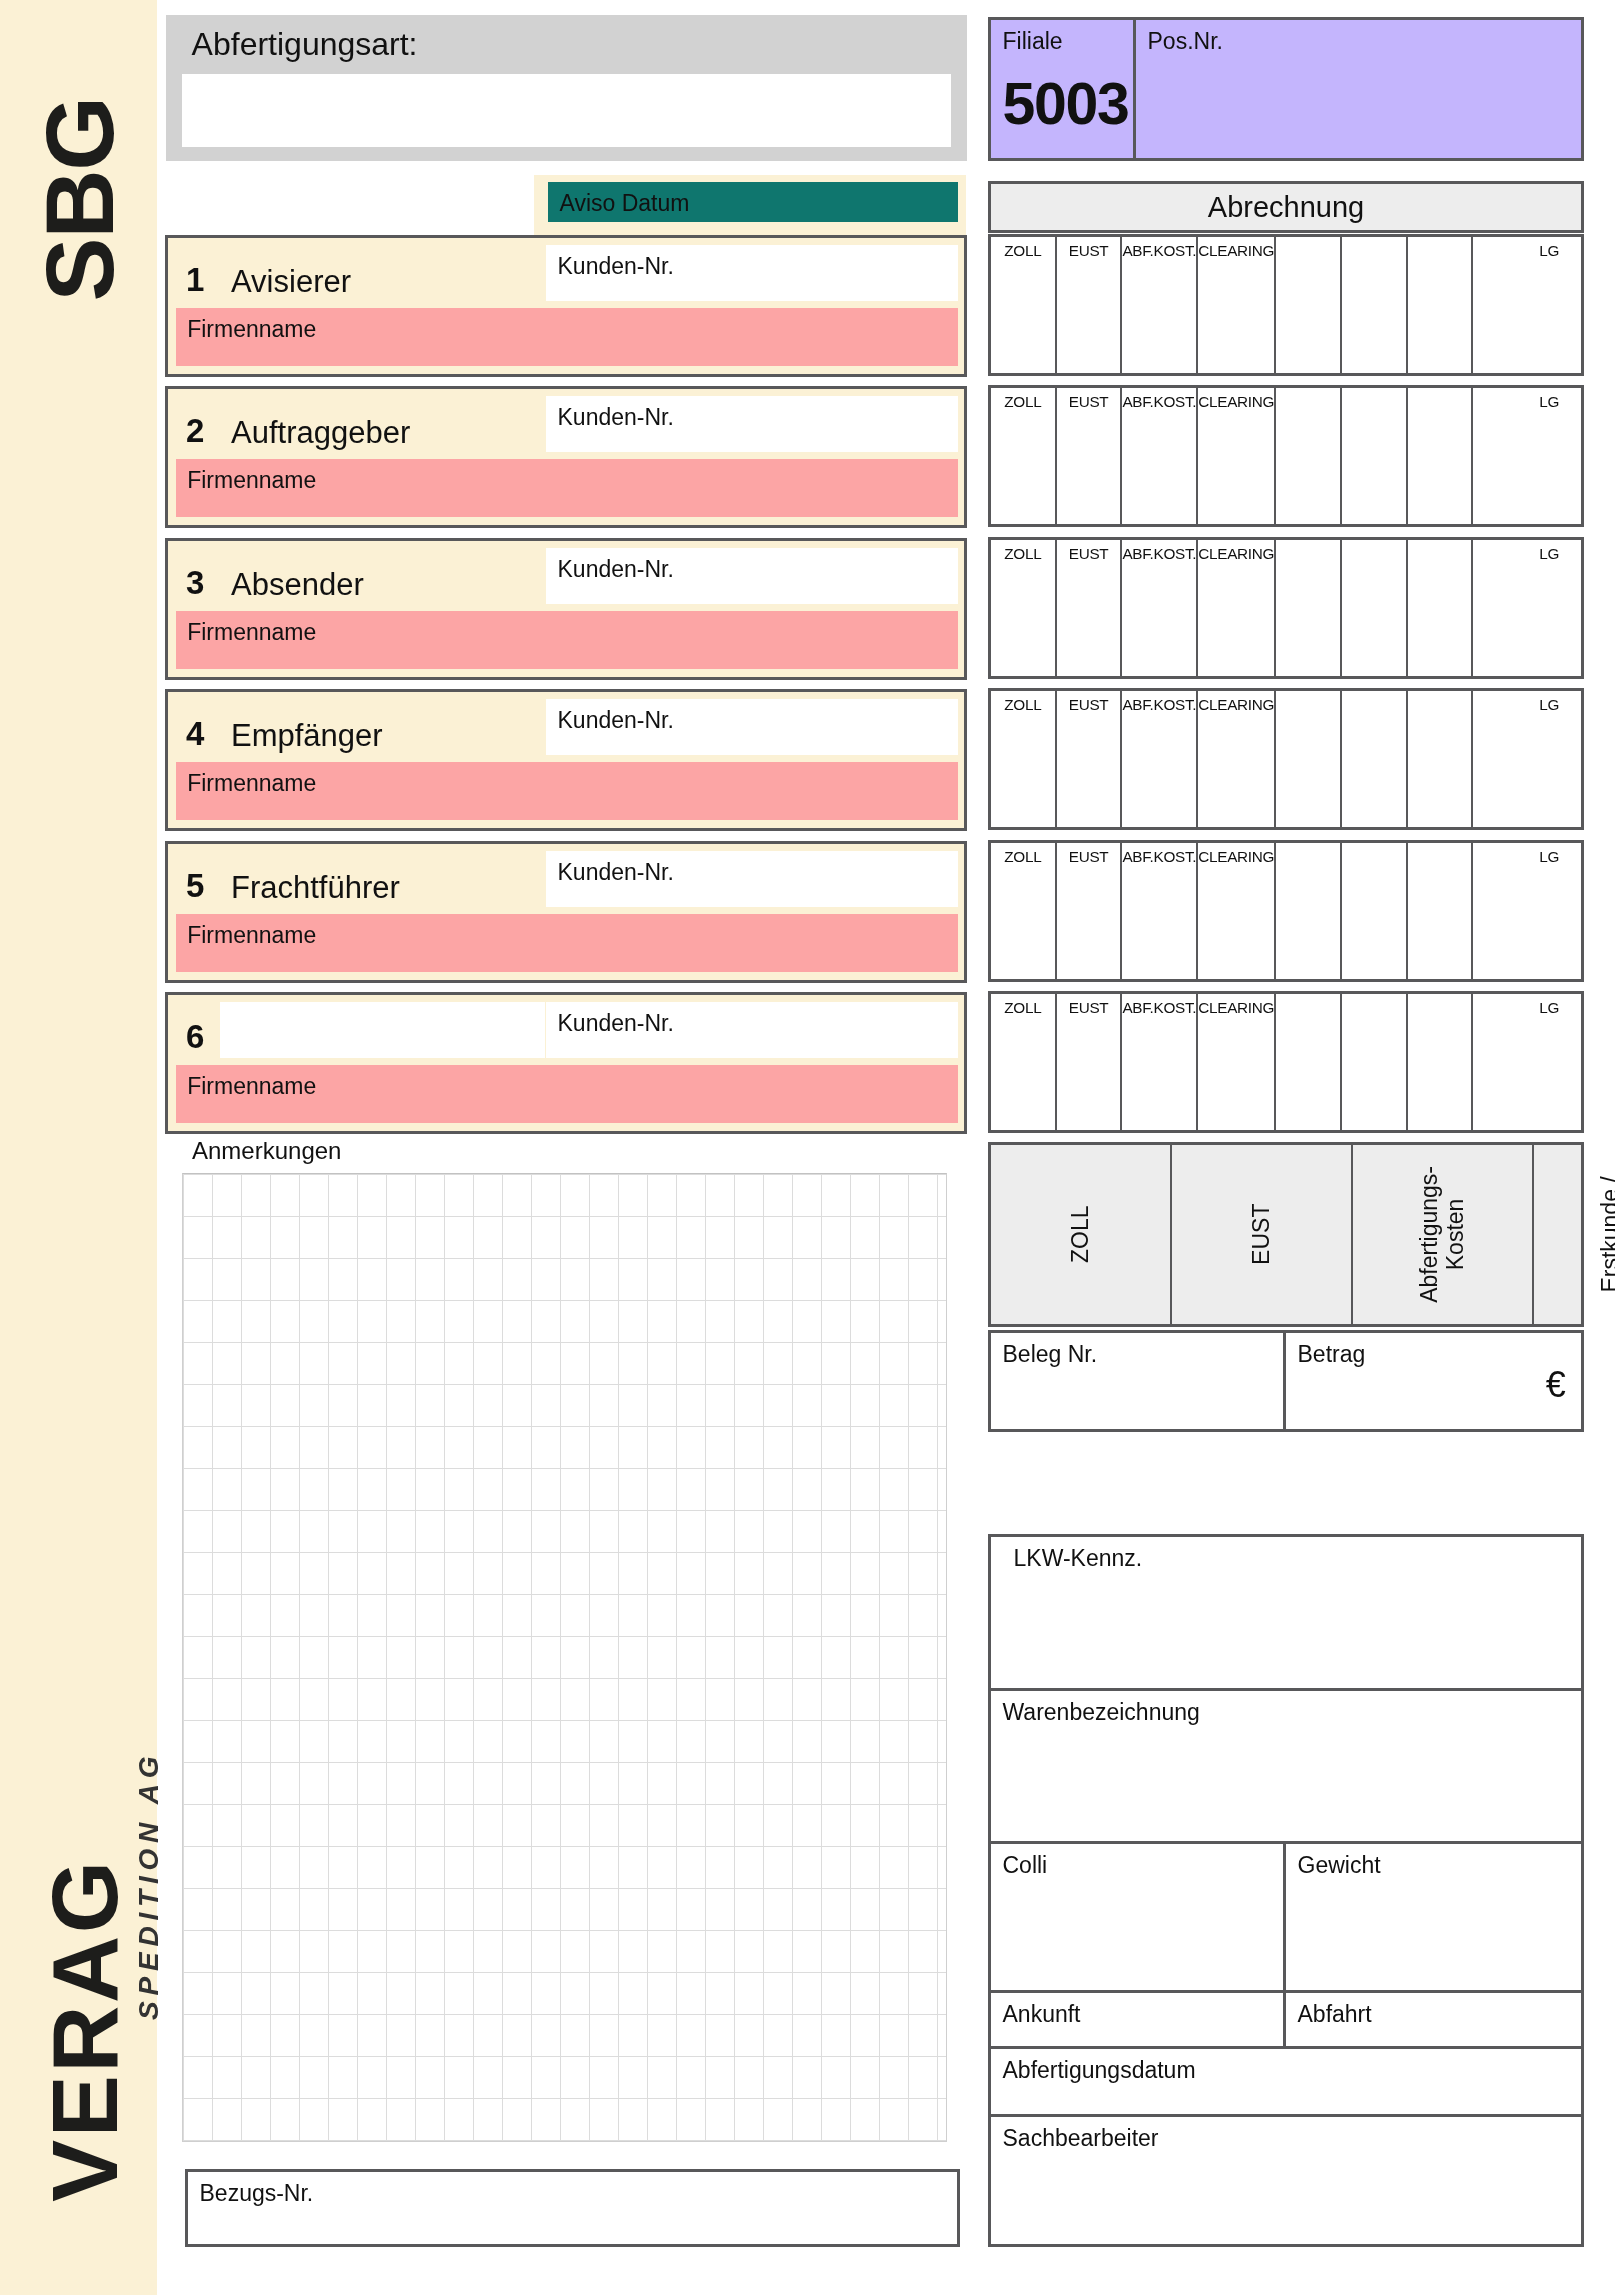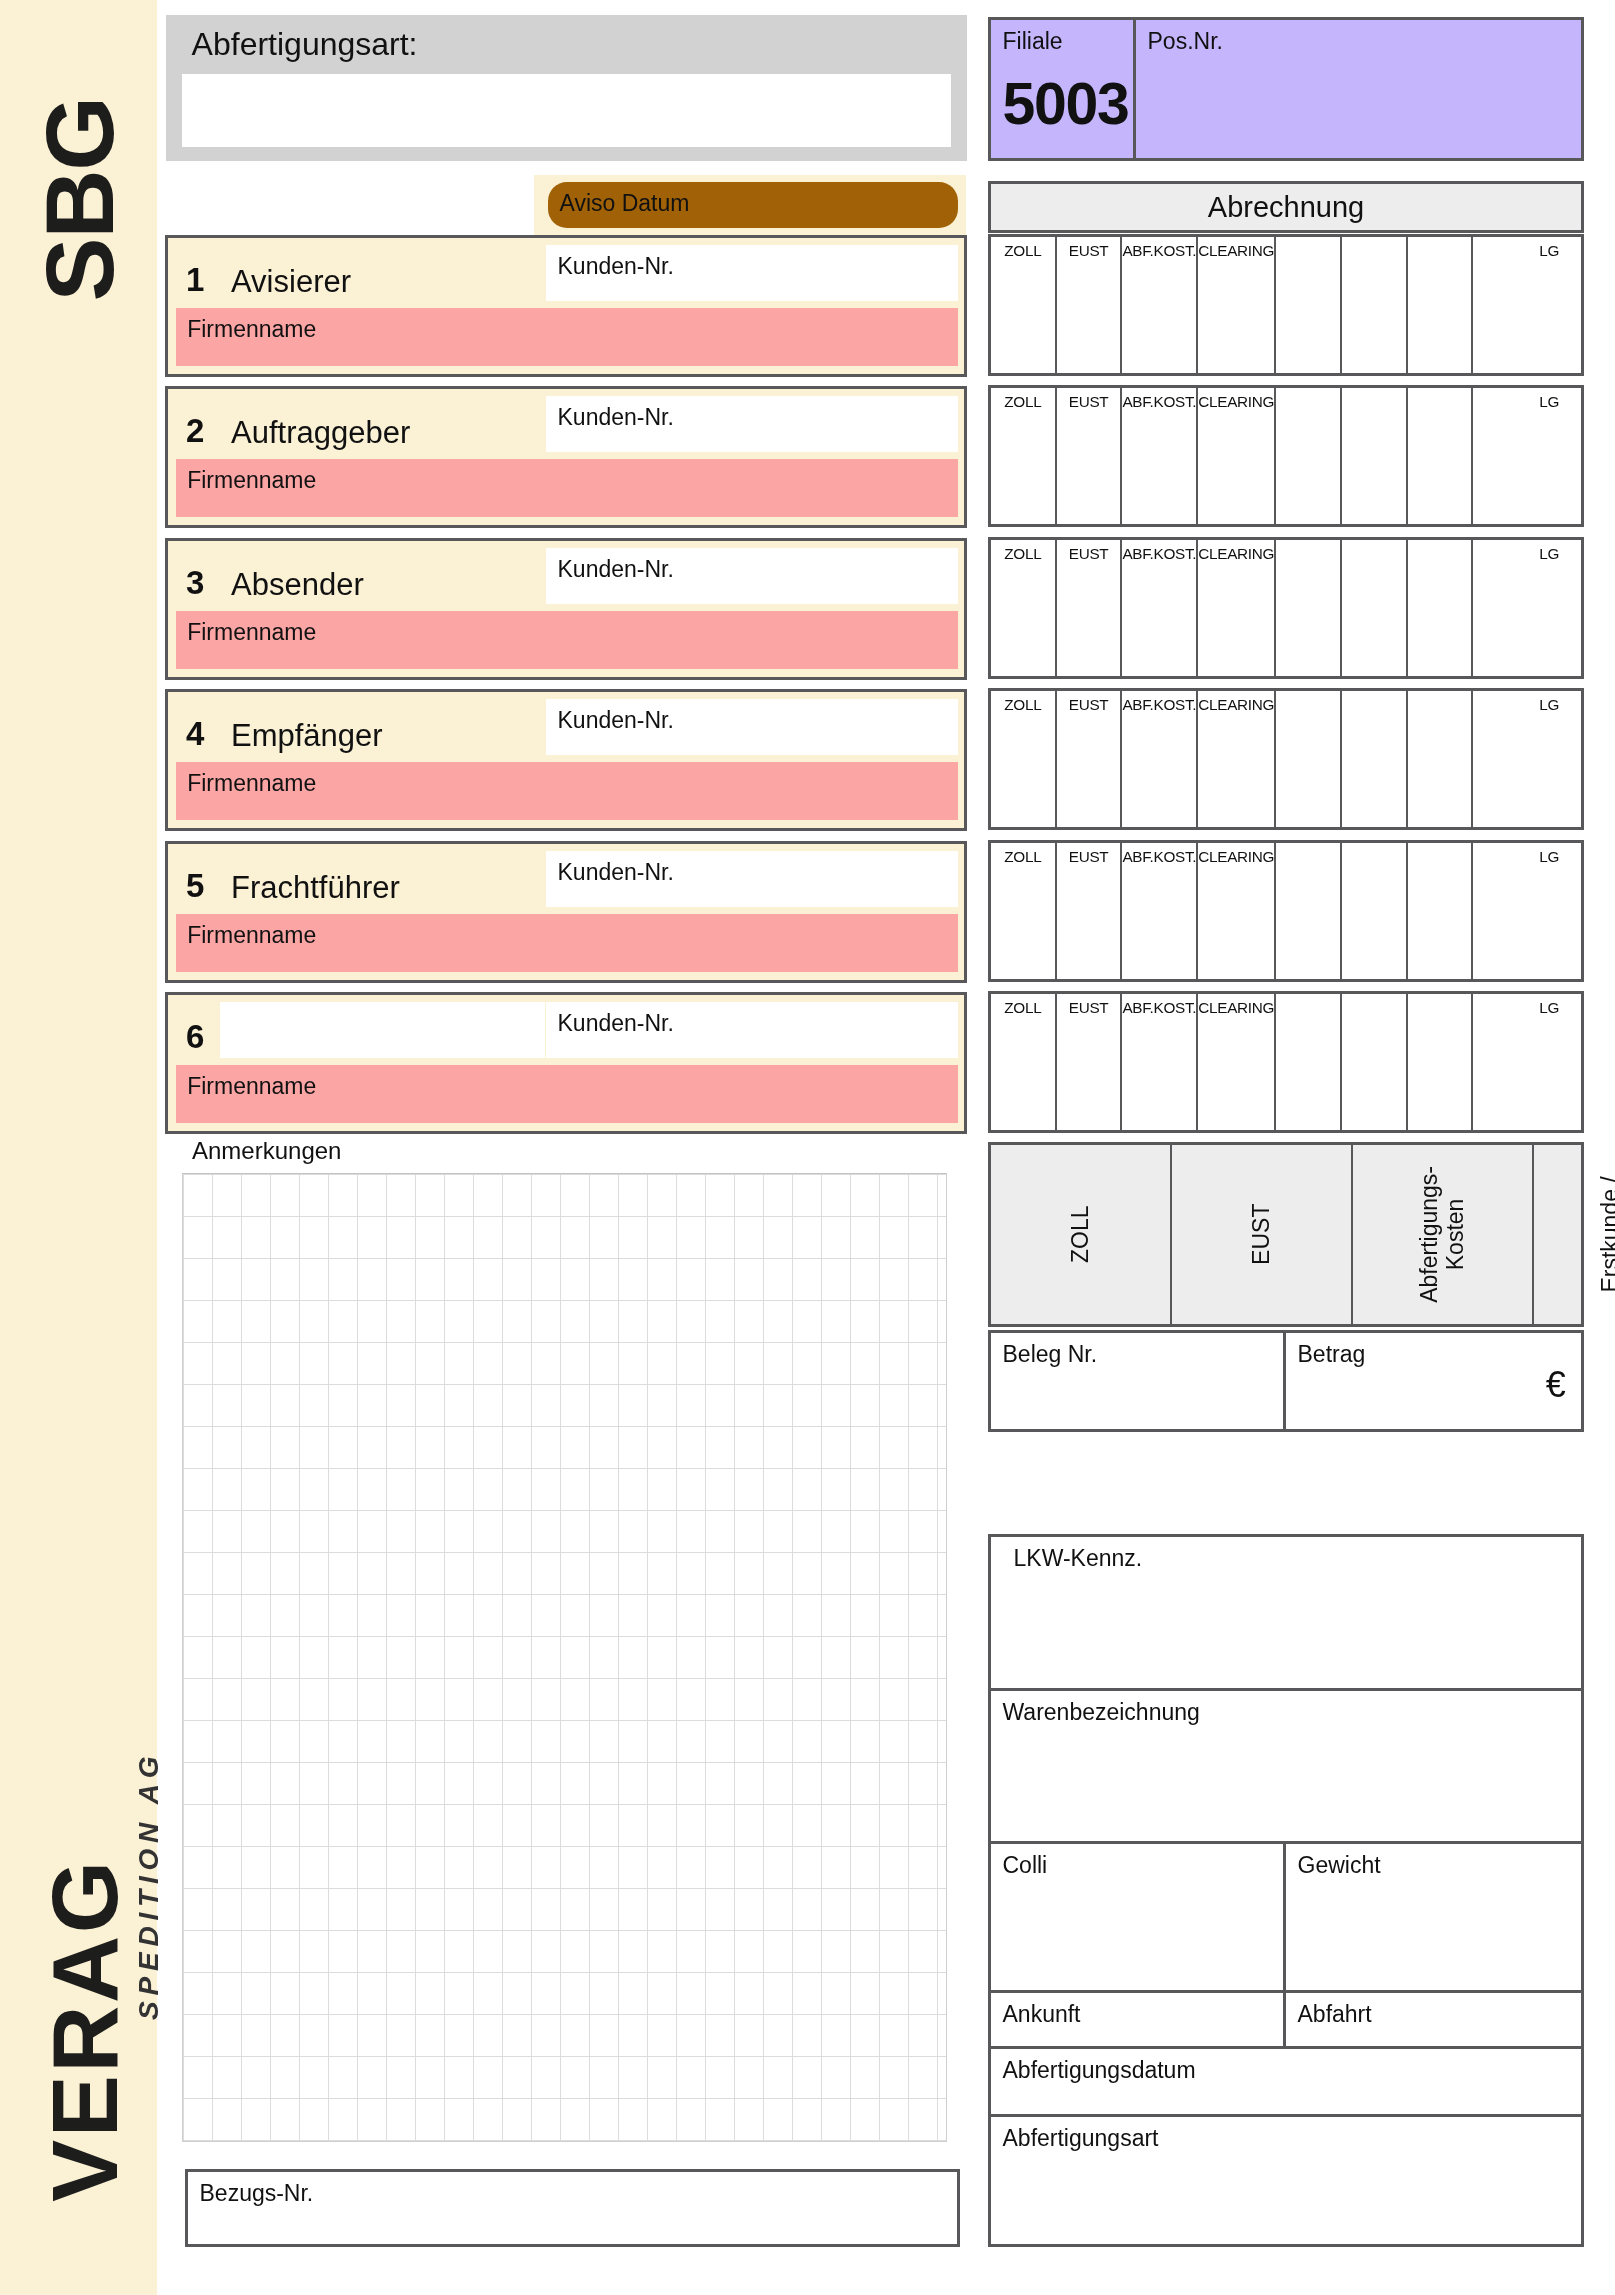--- a/index.html
+++ b/index.html
@@ -27,21 +27,21 @@
   .fil-box { position:absolute; left:988px; top:17.3px; width:596px; height:144px;
     border:3.8px solid #58585a; background:#c4b5fd; display:flex; }
   .fil-cell1 { width:145px; border-right:3.2px solid #58585a; position:relative; }
   .fil-cell2 { flex:1; position:relative; }
   .fil-value { position:absolute; left:11.5px; top:50px; font-size:59px; font-weight:700; letter-spacing:-1.3px;text-align:center; }
 
   .lbl { font-size:23px; padding:7.7px 11.5px; display:block; }
 
   
   .aviso-frame { position:absolute; left:534px; top:175px; width:432px; height:61px; background:#FBF1D5; }
-  .aviso-input { position:absolute; left:14px; top:7px; right:7.7px; height:46px; background:#a16207;border-radius:19px; }
+  .aviso-input { position:absolute; left:14px; top:7px; right:7.7px; height:40px; background:#0f766e; }
 
   
   .section { position:absolute; left:165px; width:802px; height:142px;
     border:3.2px solid #58585a; background:#FBF1D5; }
   .sec-num { position:absolute; left:18px; top:23px; font-size:33px; font-weight:700; }
   .sec-label { position:absolute; left:63px; top:25.6px; font-size:31px; }
   .sec-kunden { position:absolute; left:378px; top:7px; right:6.4px; height:56px; background:#fff; }
   .sec-labelinput { position:absolute; left:52px; top:7px; width:325px; height:56px; background:#fff; }
   .sec-firma { position:absolute; left:7.7px; top:70px; right:6.4px; bottom:8.3px; background:#fca5a5; }
 
@@ -406,21 +406,21 @@
         <span class="lbl">Abfahrt</span>
       </div>
     </div>
   </div>
 
   <div class="proc-block">
     <div class="proc-row1">
       <span class="lbl">Abfertigungsdatum</span>
     </div>
     <div class="proc-row2">
-      <span class="lbl">Abfertigungsart</span>
+      <span class="lbl">Sachbearbeiter</span>
     </div>
   </div>
 
   <div class="bezug-box">
     <span class="lbl">Bezugs-Nr.</span>
   </div>
 
 </div>
 
 

